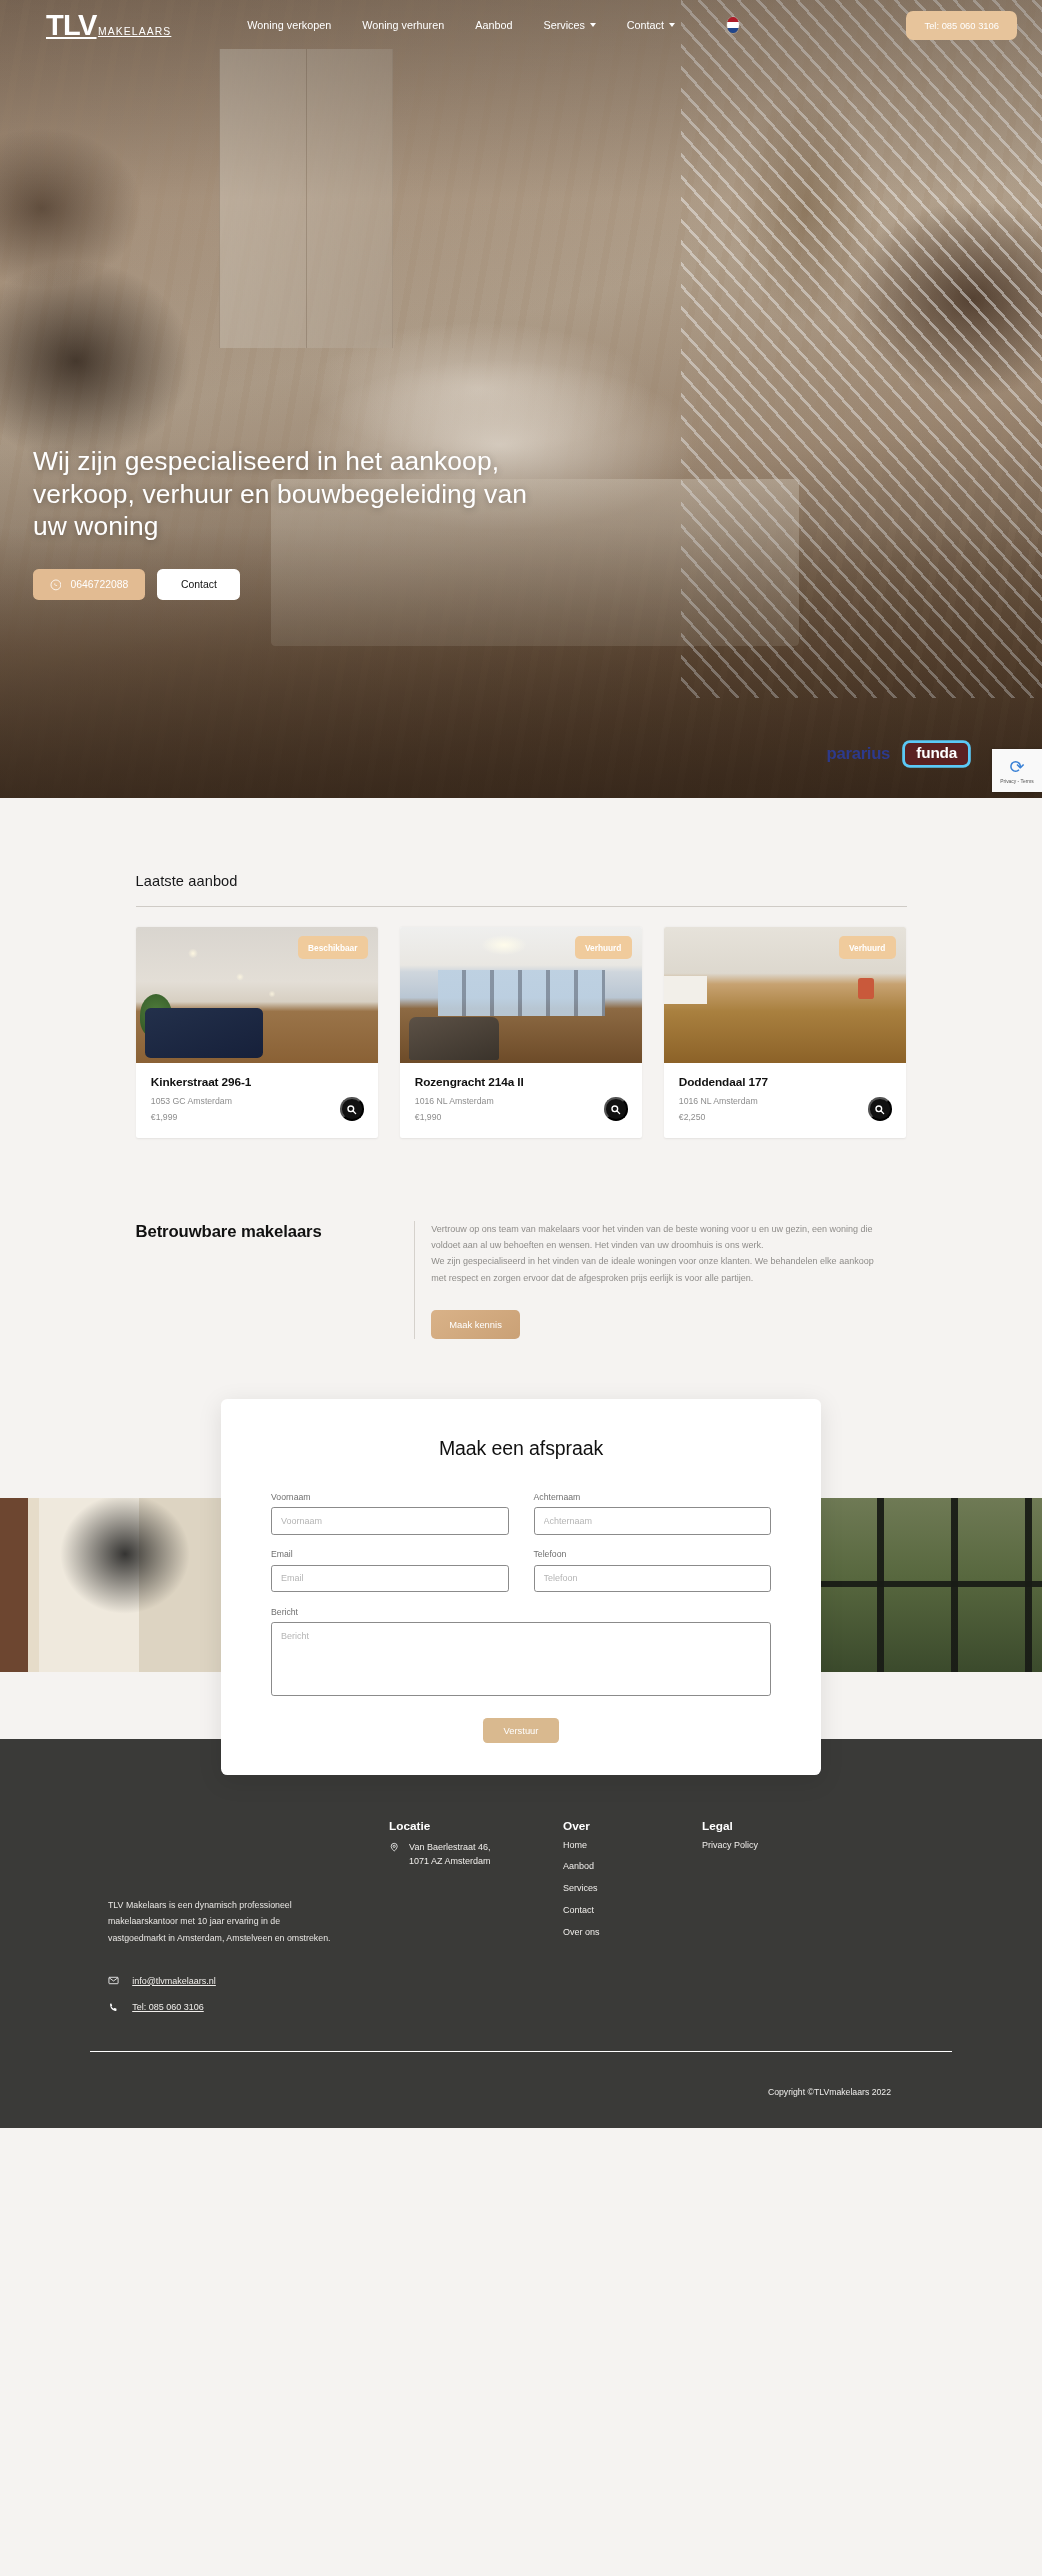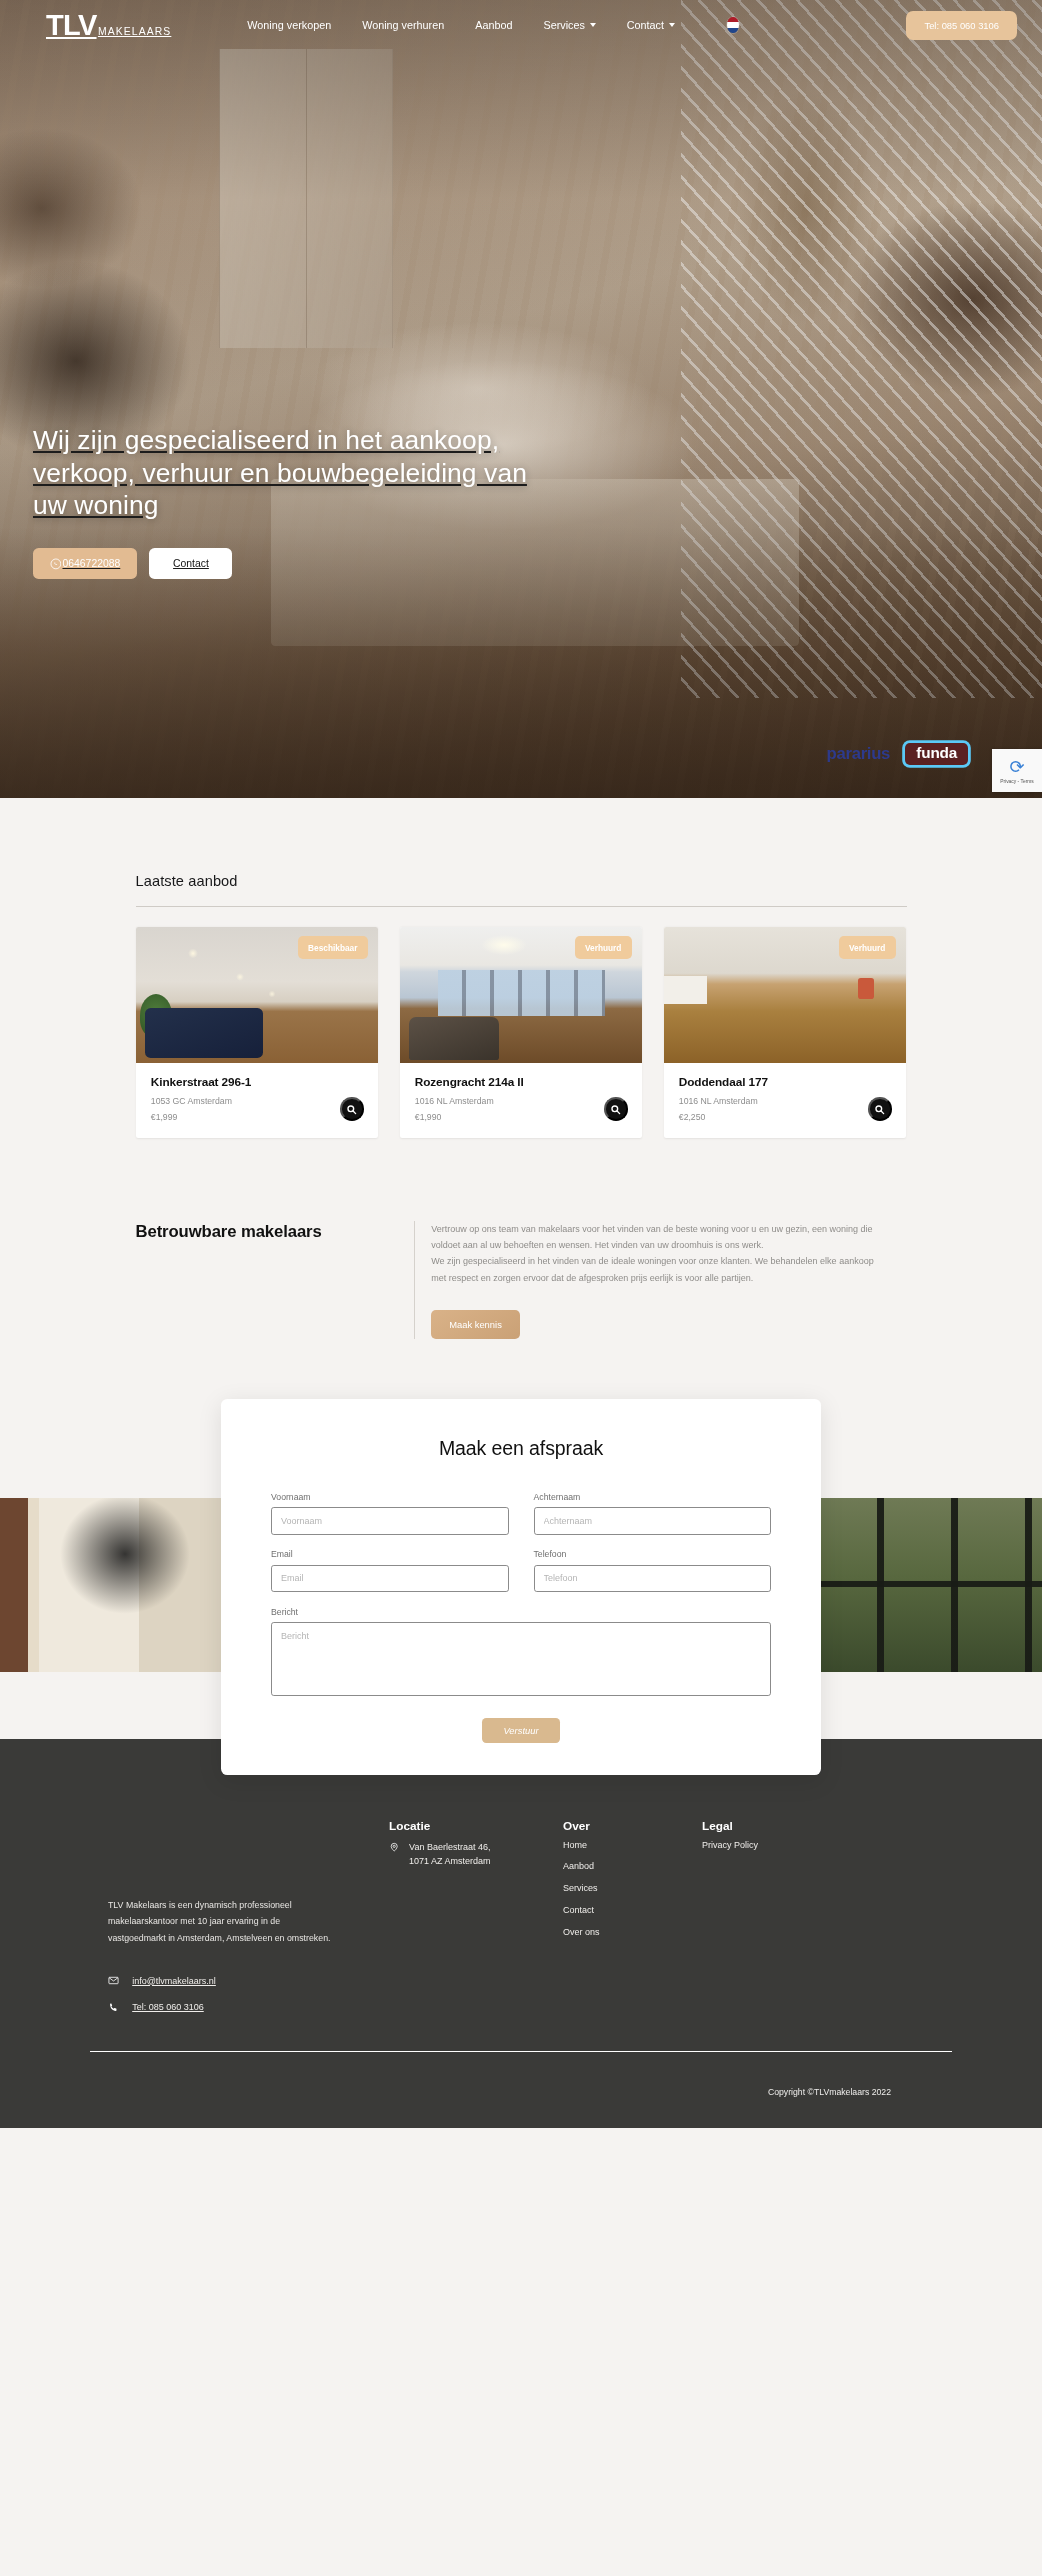--- a/index.html
+++ b/index.html
@@ -103,30 +103,30 @@
     margin-left: auto;
     background: #e7c49b;
     color: #fff; font-size: 9.4px;
     padding: 9px 18px; border-radius: 7px; border: none;
     cursor: pointer; white-space: nowrap;
     font-family: "Liberation Sans", sans-serif;
   }
 
   
   .hero-copy {
-    position: absolute; left: 33px; top: 424px; z-index: 4; width: 528px; text-decoration: underline;
+    position: absolute; left: 33px; top: 445px; z-index: 4; width: 528px;
   }
   .hero-title {
     color: #fff; font-size: 26.4px; line-height: 1.24; font-weight: 400;
     letter-spacing: 0.1px; text-shadow: 0 1.4px 7px rgba(0,0,0,.3);
   }
   .hero-btns { display: flex; gap: 12.5px; margin-top: 26px; }
   .btn-wa {
     background: #e2bb92; color: #fff; border: none; border-radius: 5.6px;
-    padding: 0 16.7px; height: 31px; display: flex; align-items: center; gap: 1px;
+    padding: 0 16.7px; height: 31px; display: flex; align-items: center; gap: 9px;
     font-size: 10.4px; cursor: pointer; font-family: "Liberation Sans", sans-serif;
   }
   .btn-contact {
     background: #fff; color: #111; border: none; border-radius: 5.6px;
     padding: 0 23.6px; height: 31px; display: flex; align-items: center;
     font-size: 10.4px; cursor: pointer; font-family: "Liberation Sans", sans-serif;
   }
   .wa-ico { width: 11.8px; height: 11.8px; }
 
   
@@ -292,21 +292,20 @@
     padding: 7.6px 9px; font-size: 9px; color: #333; background: #fff;
     font-family: "Liberation Sans", sans-serif; outline: none;
   }
   .field input::placeholder, .field textarea::placeholder { color: #b5b5b5; }
   .field textarea { height: 74px; resize: none; }
   .btn-verstuur {
     display: block; margin: 19.5px auto 0;
     background: #d9b98f; color: #fff; border: none; border-radius: 4.2px;
     padding: 7px 21px; font-size: 9.4px; cursor: pointer;
     font-family: "Liberation Sans", sans-serif;
-    font-style: italic;
   }
 
   
   .footer {
     background: #3a3a38; color: #fff; padding: 49px 0 0; margin-top: -36px;
     position: relative; z-index: 2;
   }
   .footer-inner { width: 862px; margin: 0 auto; display: flex; padding: 31px 0 0; }
   .f-col-brand { width: 299px; padding-left: 18px; padding-top: 78px; }
   .f-about {

